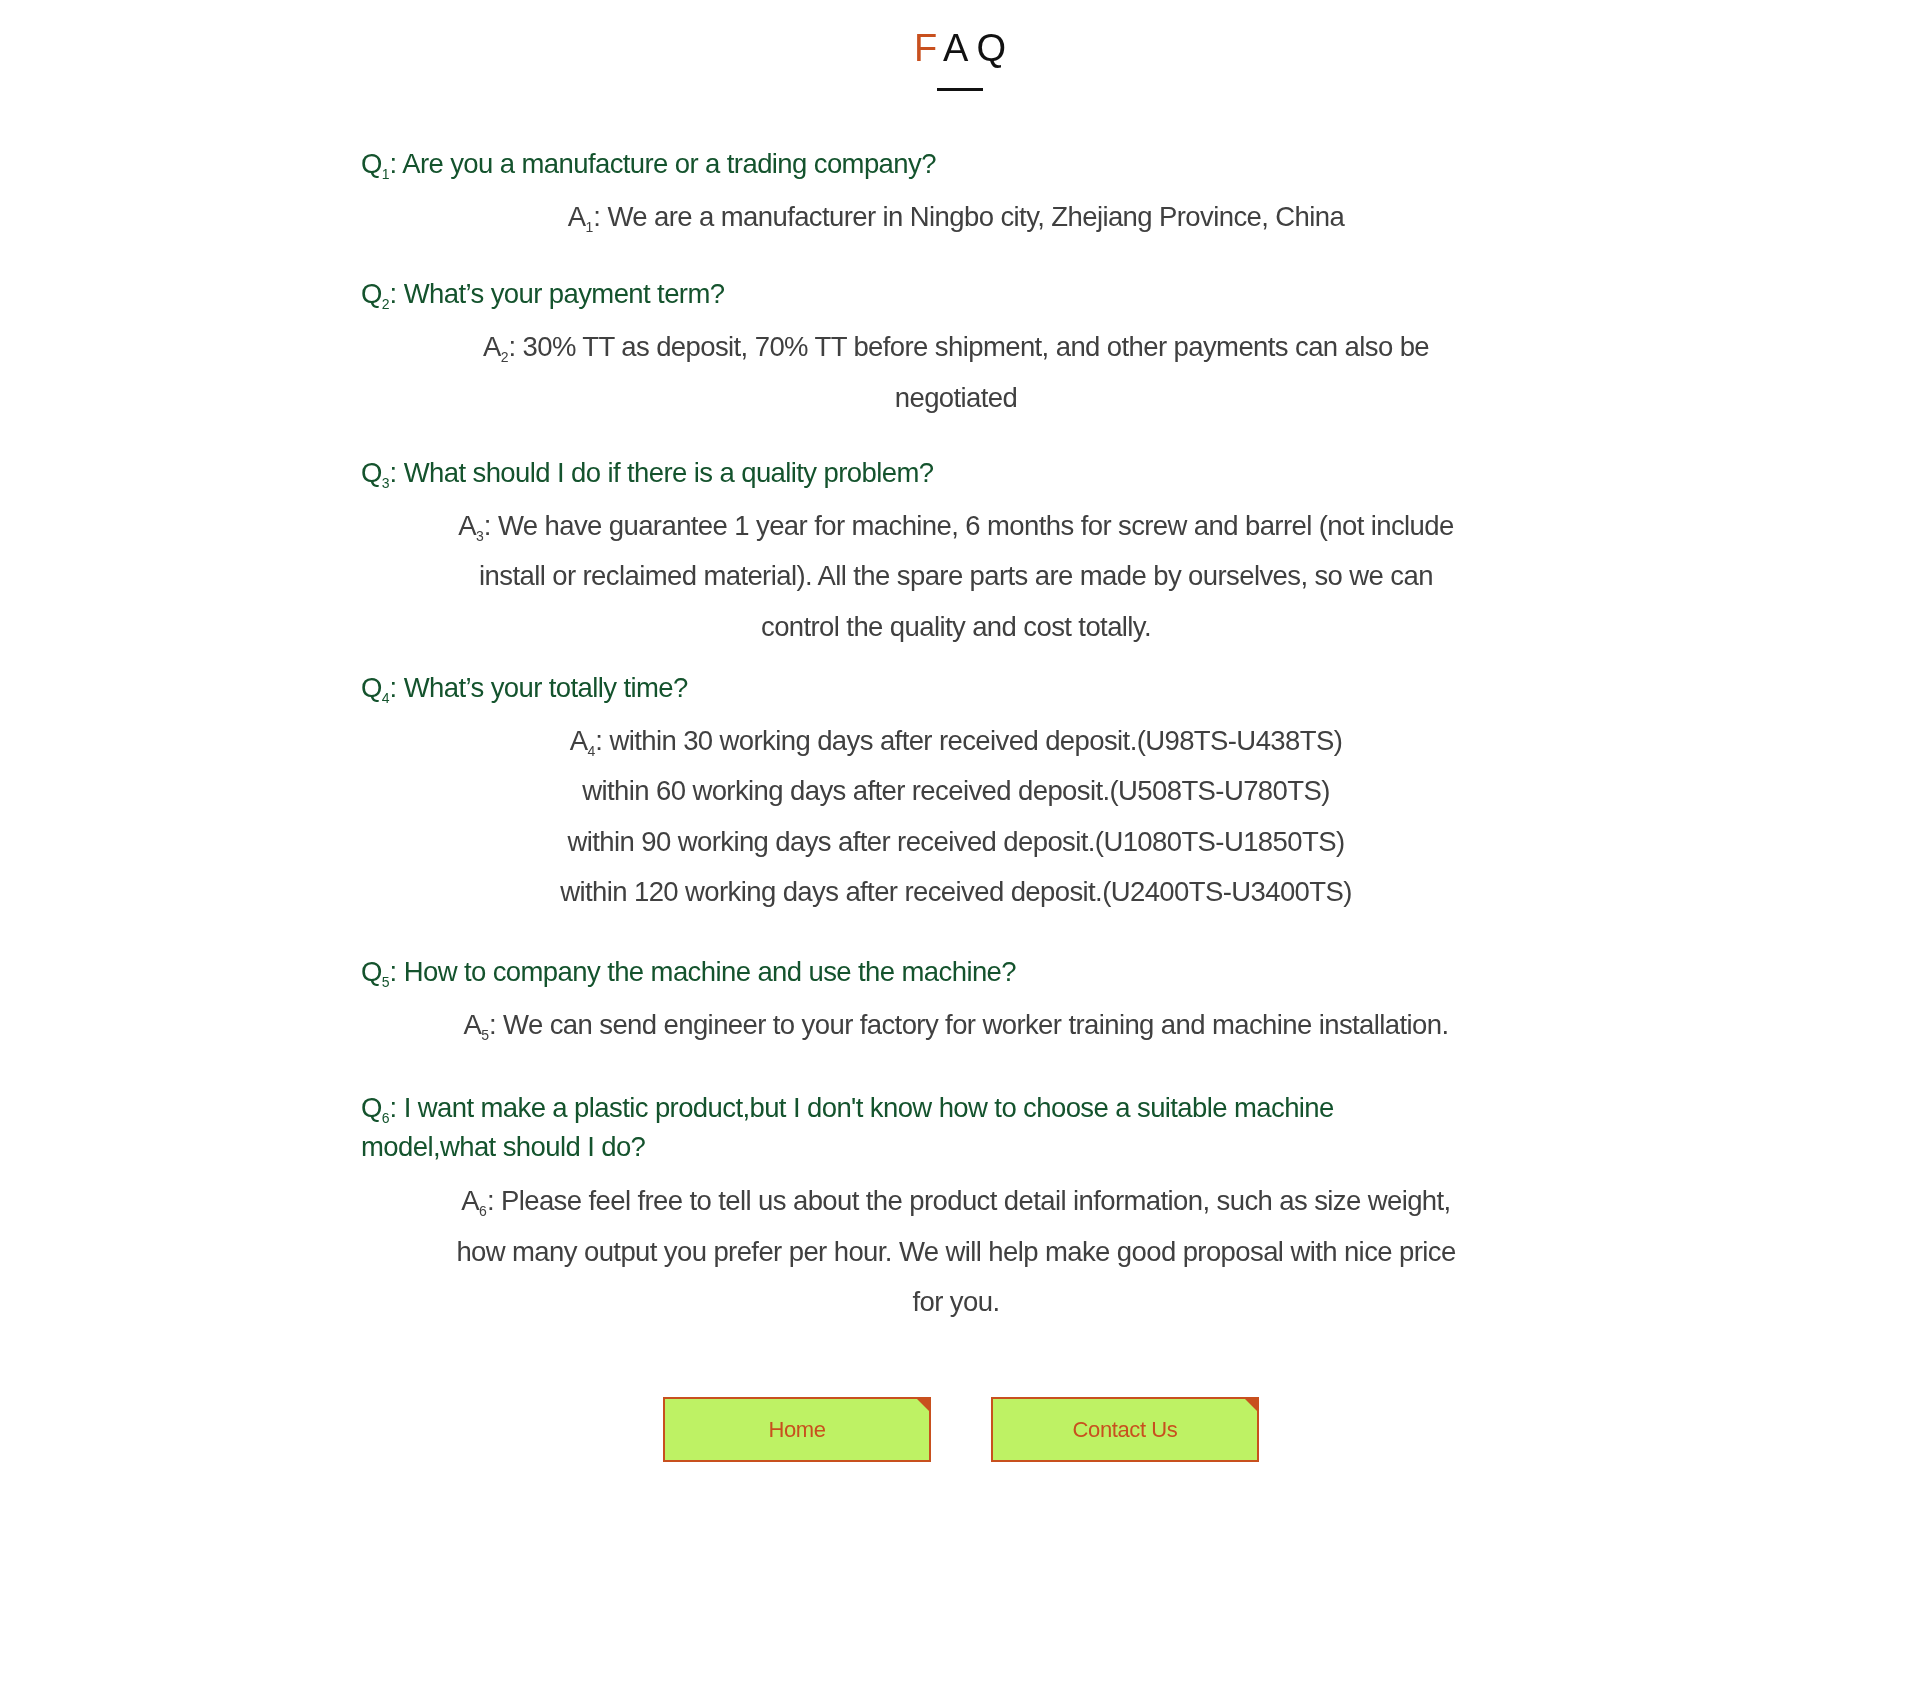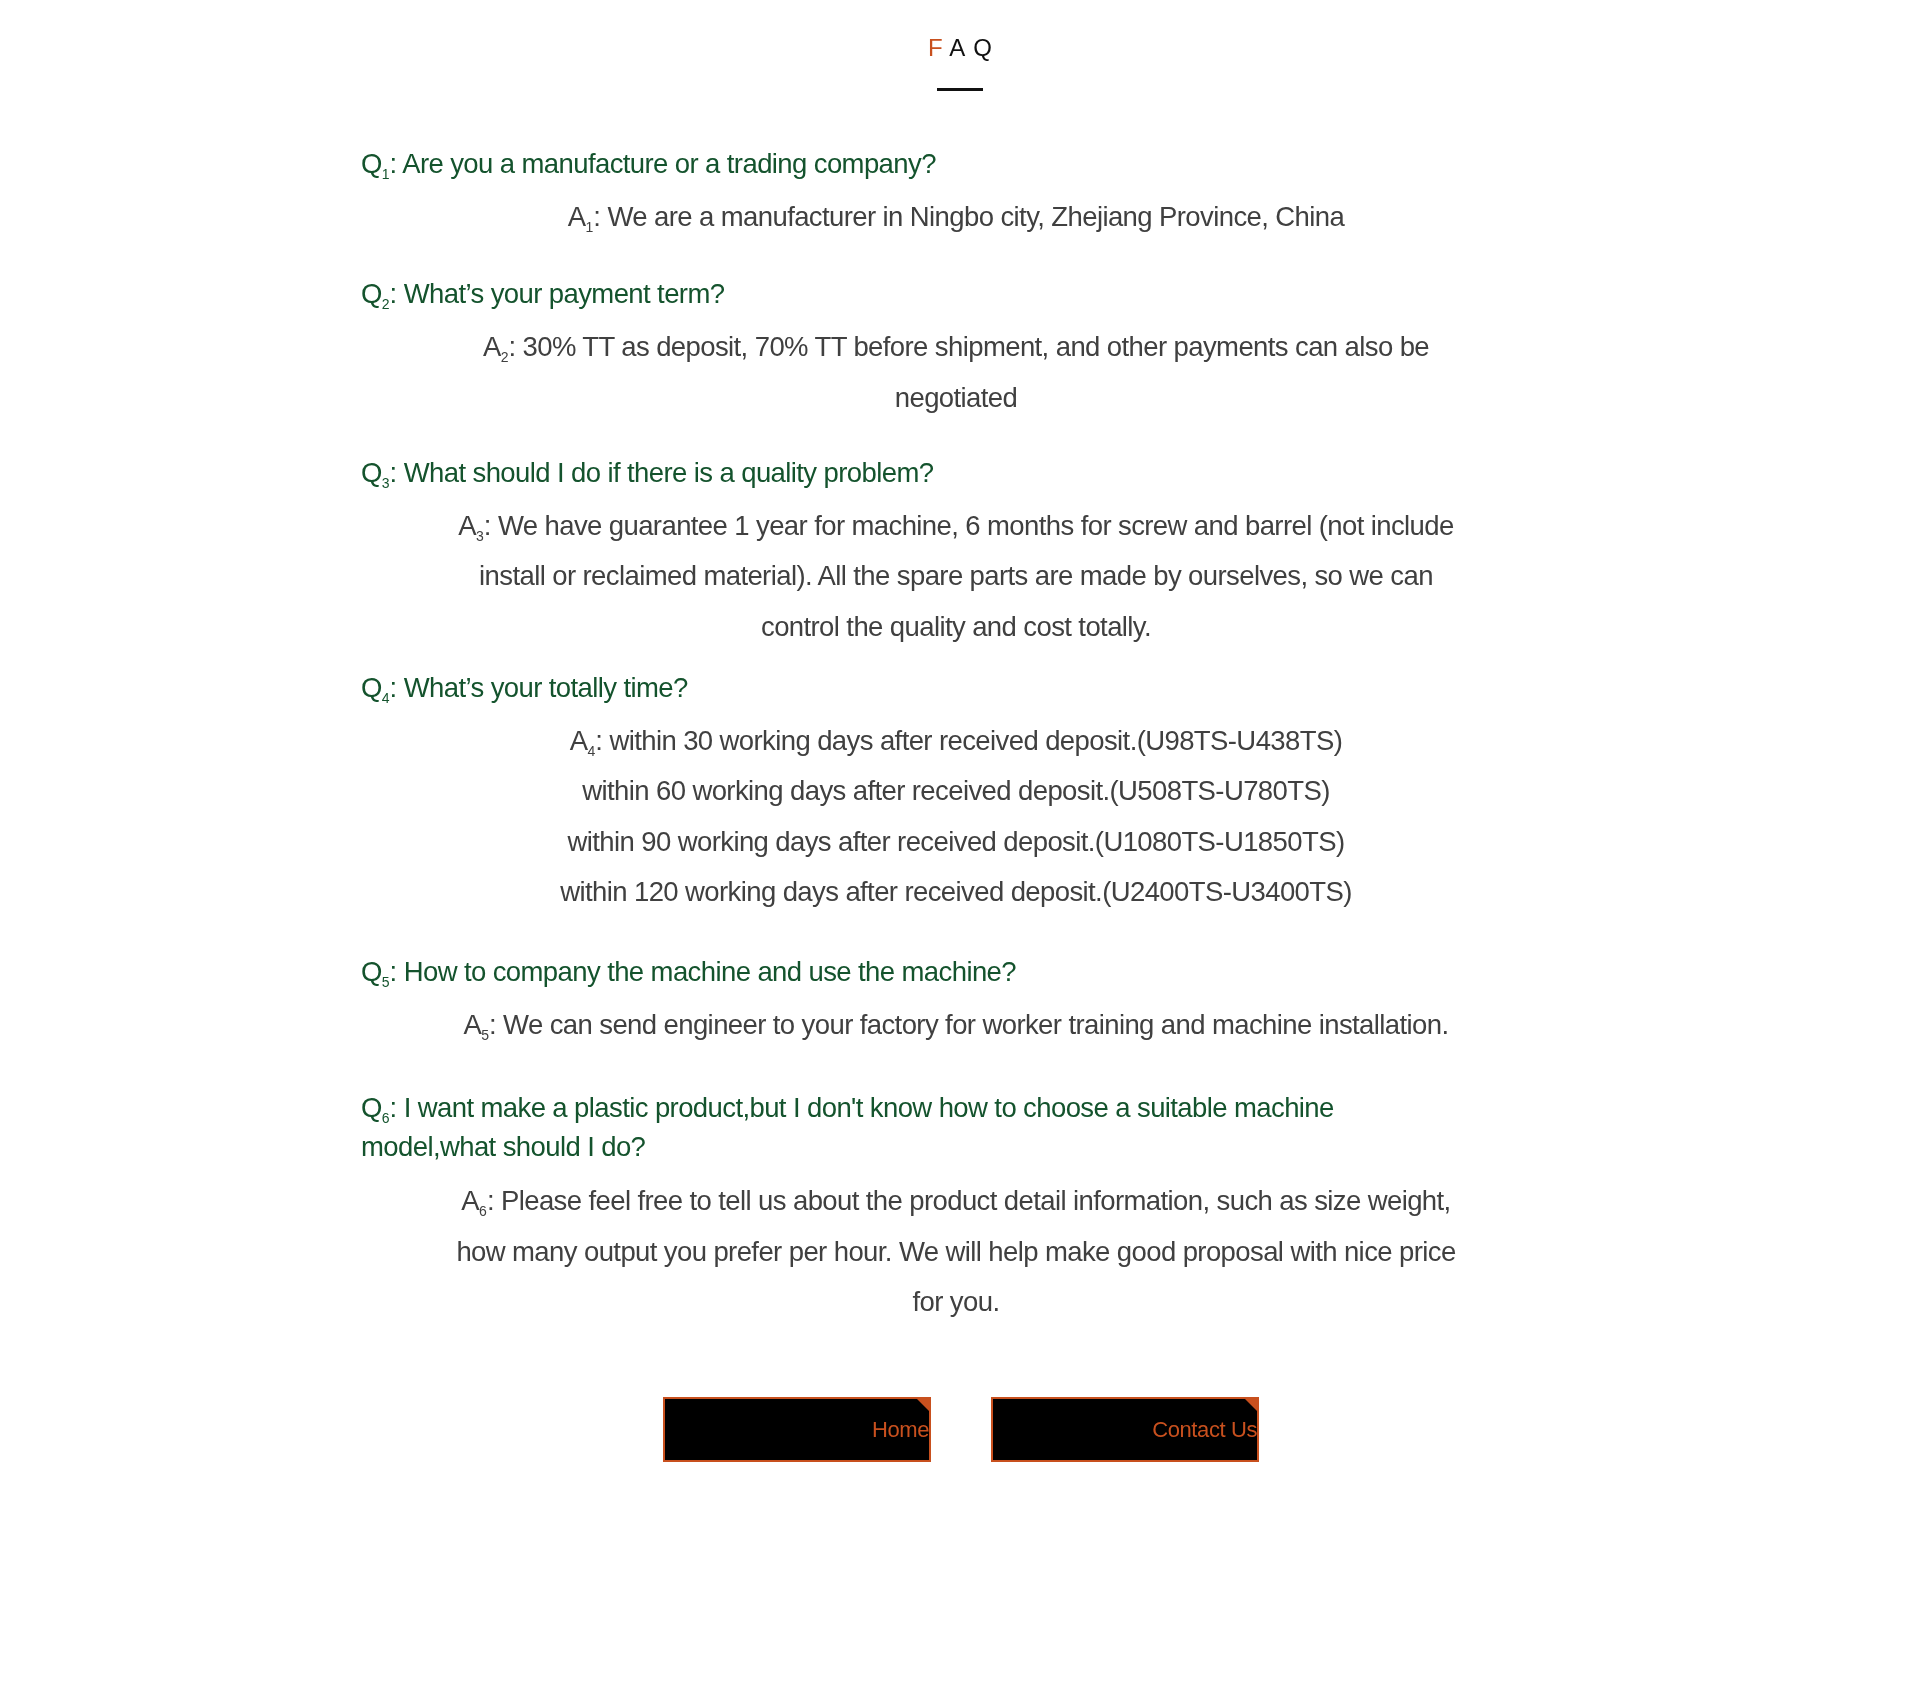--- a/index.html
+++ b/index.html
@@ -15,21 +15,21 @@
       font-family: "Liberation Sans", sans-serif;
     }
     .title-wrap {
       position: absolute;
       left: 0;
       top: 24px;
       width: 1920px;
       text-align: center;
     }
     .title {
-      font-size: 24px;
+      font-size: 38px;
       letter-spacing: 8px;
       color: #111111;
       line-height: 48px;
       margin: 0;
       font-weight: normal;
       padding-left: 8px;
     }
     .title .accent { color: #c8501e; }
     .title-underline {
       position: absolute;
@@ -67,26 +67,26 @@
       vertical-align: -6px;
       line-height: 0;
       letter-spacing: 0;
     }
     .btn {
       position: absolute;
       top: 1397px;
       width: 264px;
       height: 61px;
       border: 2.5px solid #c8501e;
-      background: #000000;
+      background: #bef264;
       color: #c8501e;
       font-family: "Liberation Sans", sans-serif;
       font-size: 22px;
       letter-spacing: -0.4px;
-      text-align: right;
+      text-align: center;
       line-height: 61px;
       cursor: pointer;
       box-sizing: content-box;
       padding: 0;
     }
     .btn .corner {
       position: absolute;
       right: 0;
       top: 0;
       width: 0;

